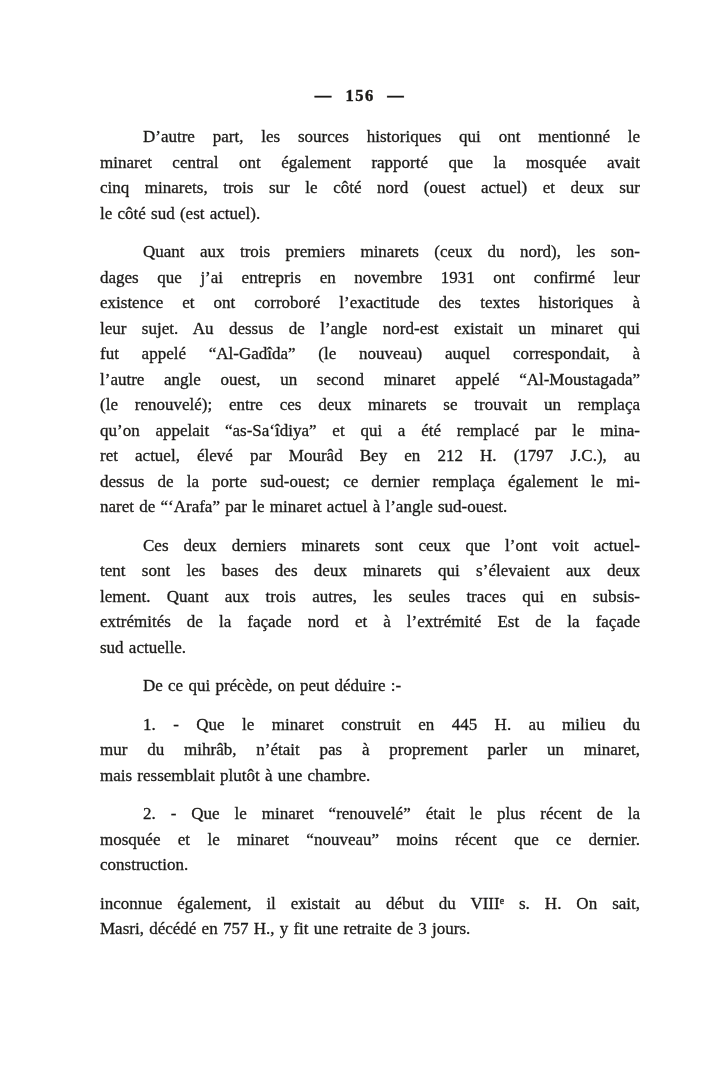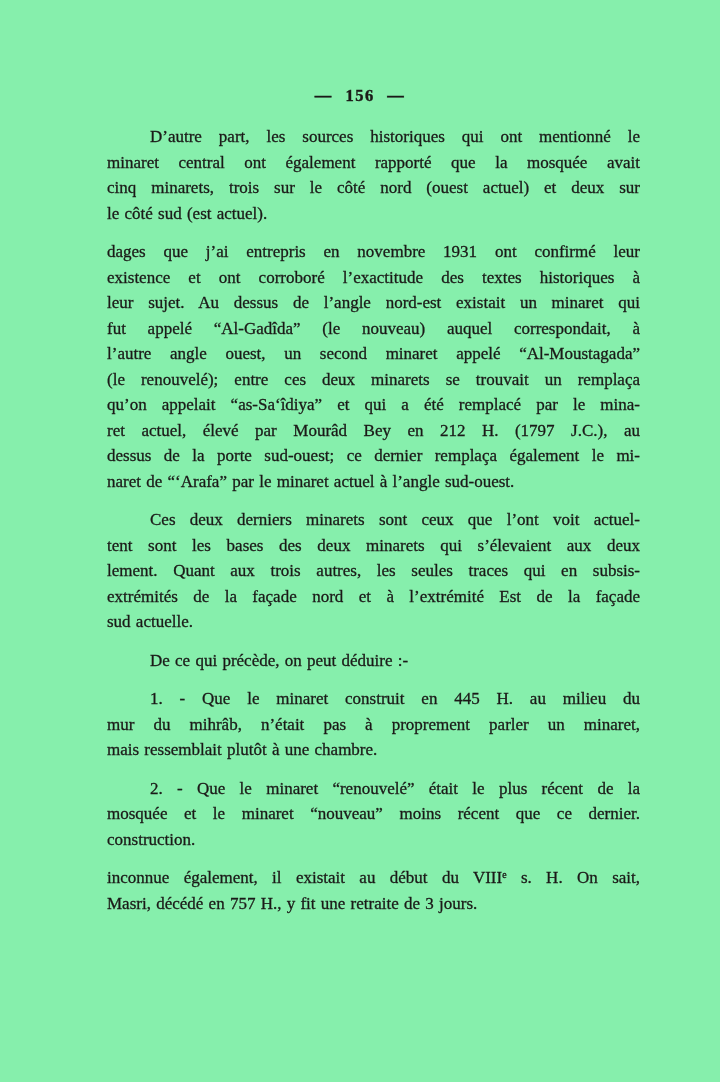--- a/index.html
+++ b/index.html
@@ -5,21 +5,21 @@
   html, body {
     margin: 0;
     padding: 0;
     background: #e8e8e8;
   }
   .page {
     position: relative;
     width: 720px;
     height: 1082px;
     margin: 0 auto;
-    background: #86efac;
+    background: #ffffff;
     overflow: hidden;
     color: #1b1a18;
     font-family: "Liberation Serif", "DejaVu Serif", serif;
     -webkit-text-stroke: 0.3px currentColor;
   }
   .page-number {
     position: absolute;
     top: 86px;
     left: 0;
     width: 720px;
@@ -30,21 +30,21 @@
     word-spacing: 7px;
     -webkit-text-stroke: 0.4px currentColor;
   }
   .content {
     position: absolute;
     top: 124px;
     left: 95px;
     width: 545px;
   }
   .para {
-    margin: 0 0 13px 12px;
+    margin: 0 0 13px 5px;
   }
   .line {
     font-size: 17px;
     line-height: 25.5px;
     text-align: justify;
     text-align-last: justify;
     word-spacing: 1px;
   }
   .line.first {
     text-indent: 43px;
@@ -63,20 +63,21 @@
   <div class="content">
 
     <div class="para">
       <div class="line first">D’autre part, les sources historiques qui ont mentionné le</div>
       <div class="line">minaret central ont également rapporté que la mosquée avait</div>
       <div class="line">cinq minarets, trois sur le côté nord (ouest actuel) et deux sur</div>
       <div class="line last">le côté sud (est actuel).</div>
     </div>
 
     <div class="para">
+      <div class="line first">Quant aux trois premiers minarets (ceux du nord), les son-</div>
       <div class="line">dages que j’ai entrepris en novembre 1931 ont confirmé leur</div>
       <div class="line">existence et ont corroboré l’exactitude des textes historiques à</div>
       <div class="line">leur sujet. Au dessus de l’angle nord-est existait un minaret qui</div>
       <div class="line">fut appelé “Al-Gadîda” (le nouveau) auquel correspondait, à</div>
       <div class="line">l’autre angle ouest, un second minaret appelé “Al-Moustagada”</div>
       <div class="line">(le renouvelé); entre ces deux minarets se trouvait un remplaça</div>
       <div class="line">qu’on appelait “as-Sa‘îdiya” et qui a été remplacé par le mina-</div>
       <div class="line">ret actuel, élevé par Mourâd Bey en 212 H. (1797 J.C.), au</div>
       <div class="line">dessus de la porte sud-ouest; ce dernier remplaça également le mi-</div>
       <div class="line last">naret de “‘Arafa” par le minaret actuel à l’angle sud-ouest.</div>

